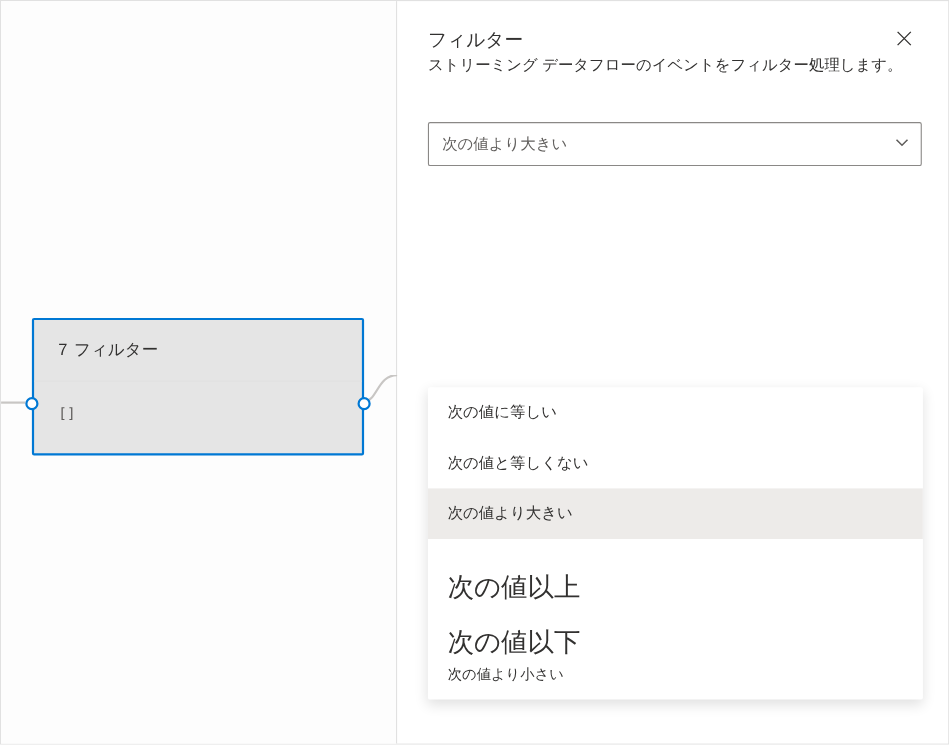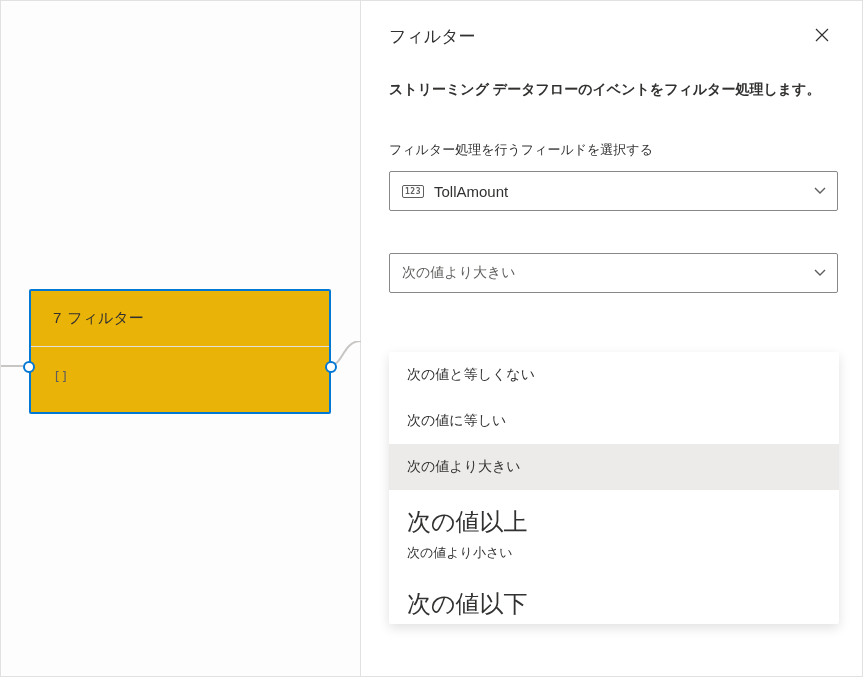--- a/index.html
+++ b/index.html
@@ -23,21 +23,21 @@
     height: 100%;
     border-right: 1px solid #e1e1e1;
     background: #fdfdfd;
   }
   .node {
     position: absolute;
     left: 28px; top: 288px;
     width: 302px;
     border: 2px solid #0078d4;
     border-radius: 2px;
-    background: #eab308;
+    background: #e5e5e5;
   }
   .node-header {
     padding: 18px 22px;
     font-size: 15px;
     border-bottom: 1px solid #e1e1e1;
   }
   .node-header .num { margin-right: 6px; }
   .node-body {
     padding: 22px 22px 28px;
     font-size: 13px;
@@ -94,25 +94,23 @@
     padding-top: 6px;
   }
   .close-btn {
     width: 32px; height: 32px;
     display: flex; align-items: center; justify-content: center;
     cursor: pointer;
     color: #605e5c;
   }
   .close-btn svg { width: 16px; height: 16px; }
   .panel-desc {
-    margin-top: 30px;
     font-size: 14px;
     color: #323130;
     white-space: nowrap;
-    font-weight: bold;
   }
   .field-block { margin-top: 42px; }
   .field-label {
     font-size: 13px;
     color: #323130;
     margin-bottom: 12px;
   }
   .select {
     width: 100%;
     height: 40px;
@@ -154,21 +152,21 @@
   }
   .dropdown .opt {
     padding: 14px 18px;
     font-size: 14px;
     color: #323130;
     cursor: pointer;
   }
   .dropdown .opt.selected { background: #edebe9; }
   .dropdown .opt.big {
     font-size: 24px;
-    padding: 16px 18px 6px;
+    padding: 28px 18px 6px;
   }
   .dropdown .opt.subsmall {
     font-size: 13px;
     padding: 0 18px 14px;
   }
   .dropdown .opt.big2 {
     font-size: 24px;
     padding: 12px 18px 4px;
   }
 </style>
@@ -198,47 +196,35 @@
     <div class="panel-header">
       <div class="panel-title">フィルター</div>
       <div class="close-btn">
         <svg viewBox="0 0 16 16">
             <path d="M2 2 L14 14 M14 2 L2 14" stroke="#323130" stroke-width="1.2" fill="none"></path>
           </svg>
       </div>
     </div>
     <div class="panel-desc">ストリーミング データフローのイベントをフィルター処理します。</div>
 
-    <div class="field-block">
-      <div class="field-label">フィルター処理を行うフィールドを選択する</div>
-      <div class="select">
-        <span class="type-badge">123</span>
-        <span class="value">TollAmount</span>
-        <span class="chevron">
-          <svg viewBox="0 0 14 14">
-              <path d="M2 5 L7 10 L12 5" stroke="#605e5c" stroke-width="1.4" fill="none"></path>
-            </svg>
-        </span>
-      </div>
-    </div>
 
     <div class="field-block">
       <div class="select">
         <span class="value muted">次の値より大きい</span>
         <span class="chevron">
           <svg viewBox="0 0 14 14">
               <path d="M2 5 L7 10 L12 5" stroke="#605e5c" stroke-width="1.4" fill="none"></path>
             </svg>
         </span>
       </div>
     </div>
   </div>
 
   <div class="dropdown">
+    <div class="opt">次の値に等しい</div>
     <div class="opt">次の値と等しくない</div>
-    <div class="opt">次の値に等しい</div>
     <div class="opt selected">次の値より大きい</div>
     <div class="opt big">次の値以上</div>
+    <div class="opt big2">次の値以下</div>
     <div class="opt subsmall">次の値より小さい</div>
-    <div class="opt big2">次の値以下</div>
   </div>
 
 </div>
 
 </body></html>

